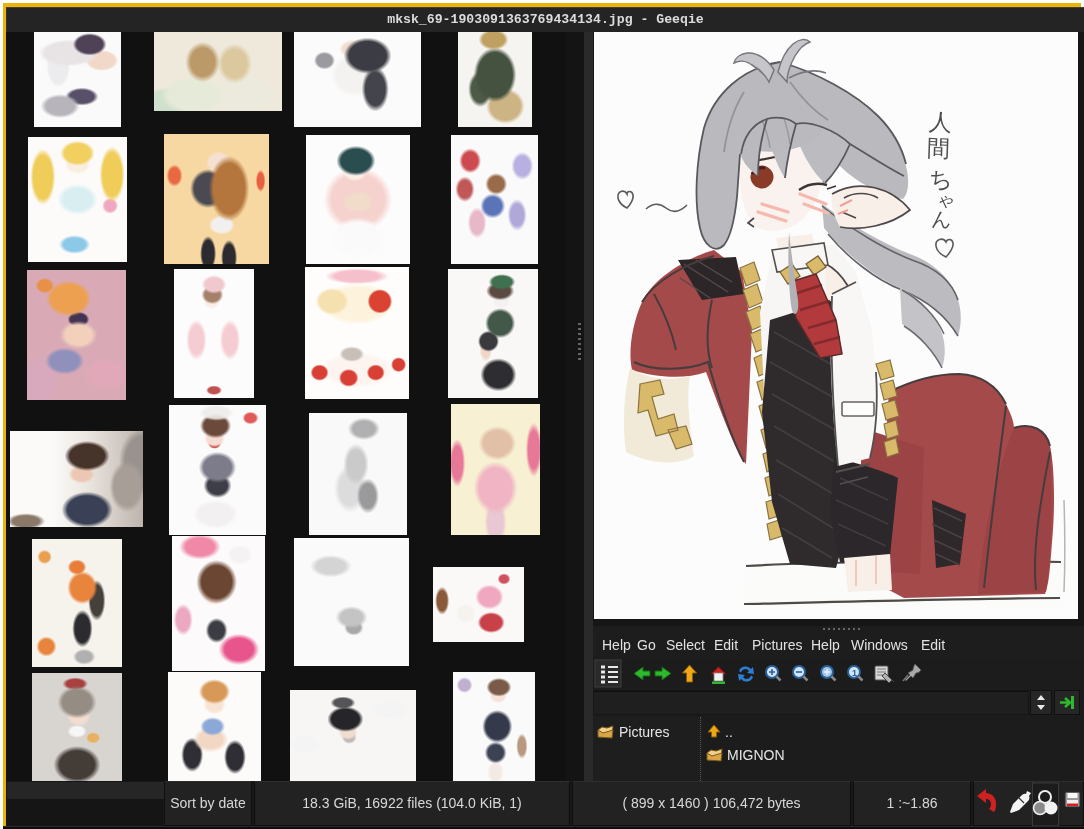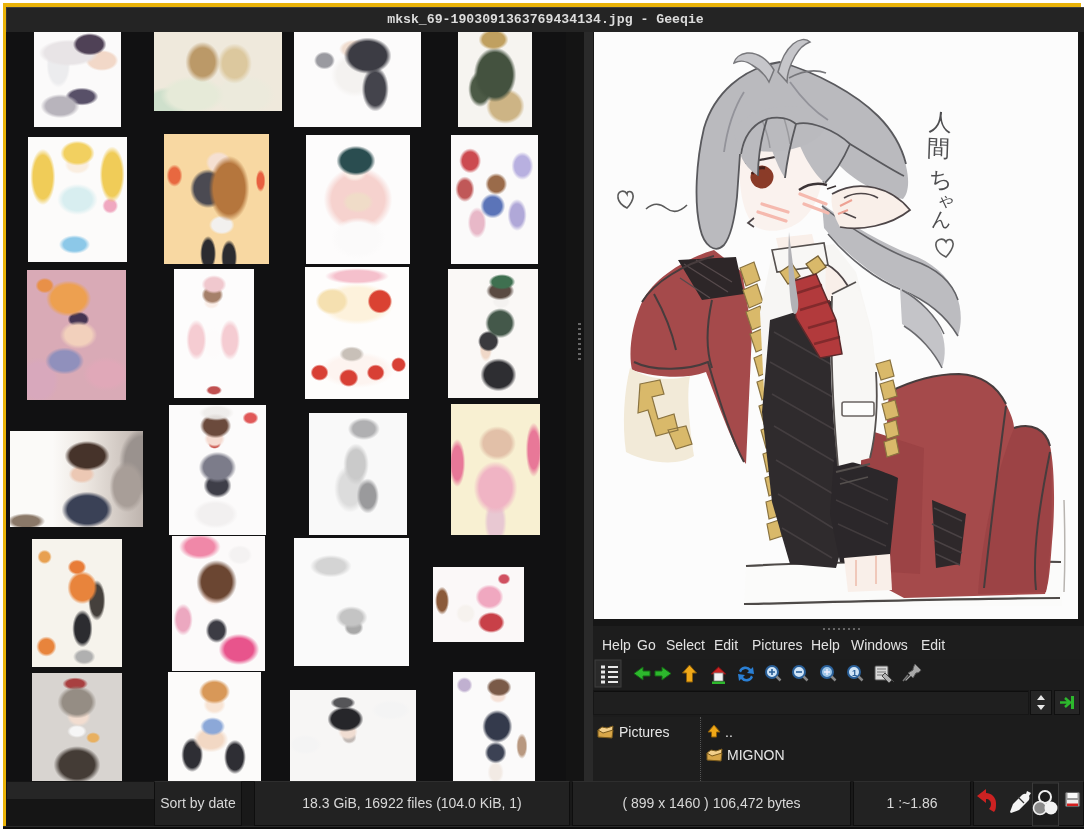--- a/index.html
+++ b/index.html
@@ -412,21 +412,21 @@
           <path d="M1,5 l4,-3 5,1 6,-2 -1,9 -13,2 z" fill="#f3cf8a" stroke="#7a5a1c" stroke-width="1"></path>
           <path d="M1,5 l5,3 10,-3 -1,8 -14,-1 z" fill="#d8a648" stroke="#7a5a1c" stroke-width="1"></path>
         </svg>
 <span style="position:absolute;left:24px;top:30px">MIGNON</span>
 </div>
 </div>
 <div id="statusbar">
 <div class="sect" style="left:0;width:157px;background:#151515;border-color:transparent">
         <div style="position:absolute;left:0;top:0;width:157px;height:17px;background:#262626"></div>
       </div>
-<div class="sect" style="left:148px;width:88px;text-align:center;">Sort by date</div>
+<div class="sect" style="left:158px;width:88px;text-align:center;">Sort by date</div>
 <div class="sect" style="left:248px;width:316px;">18.3 GiB, 16922 files (104.0 KiB, 1)</div>
 <div class="sect" style="left:566px;width:279px;">( 899 x 1460 ) 106,472 bytes</div>
 <div class="sect" style="left:847px;width:118px;">1 :~1.86</div>
 <div class="sect" style="left:967px;width:111px;">
 <svg width="111" height="45" viewBox="0 0 111 45" style="position:absolute;left:0;top:0">
 <path d="M22,21 c0,-6 -5,-10 -10,-10 l0,-4 -9,7 9,7 0,-4 c3,0 5,2 5,5 c0,2 -1,4 -2,5 l5,3 c2,-2 2,-5 2,-9 z" fill="#cc2222"></path>
 <path d="M36,30 l3,-8 9,-9 c0,0 2,-2 4,-1 l1,-3 4,2 -2,3 c1,2 0,4 -1,5 l-9,9 -8,3 z" fill="#f4f4f4"></path>
 <path d="M44,15 l6,6" stroke="#333" stroke-width="1.2"></path>
 <rect x="58.5" y="1" width="26" height="43" fill="#1c1c1c" stroke="#3a3a3a" stroke-width="1"></rect>
 <circle cx="71" cy="15" r="6" fill="none" stroke="#f0f0f0" stroke-width="2"></circle>

